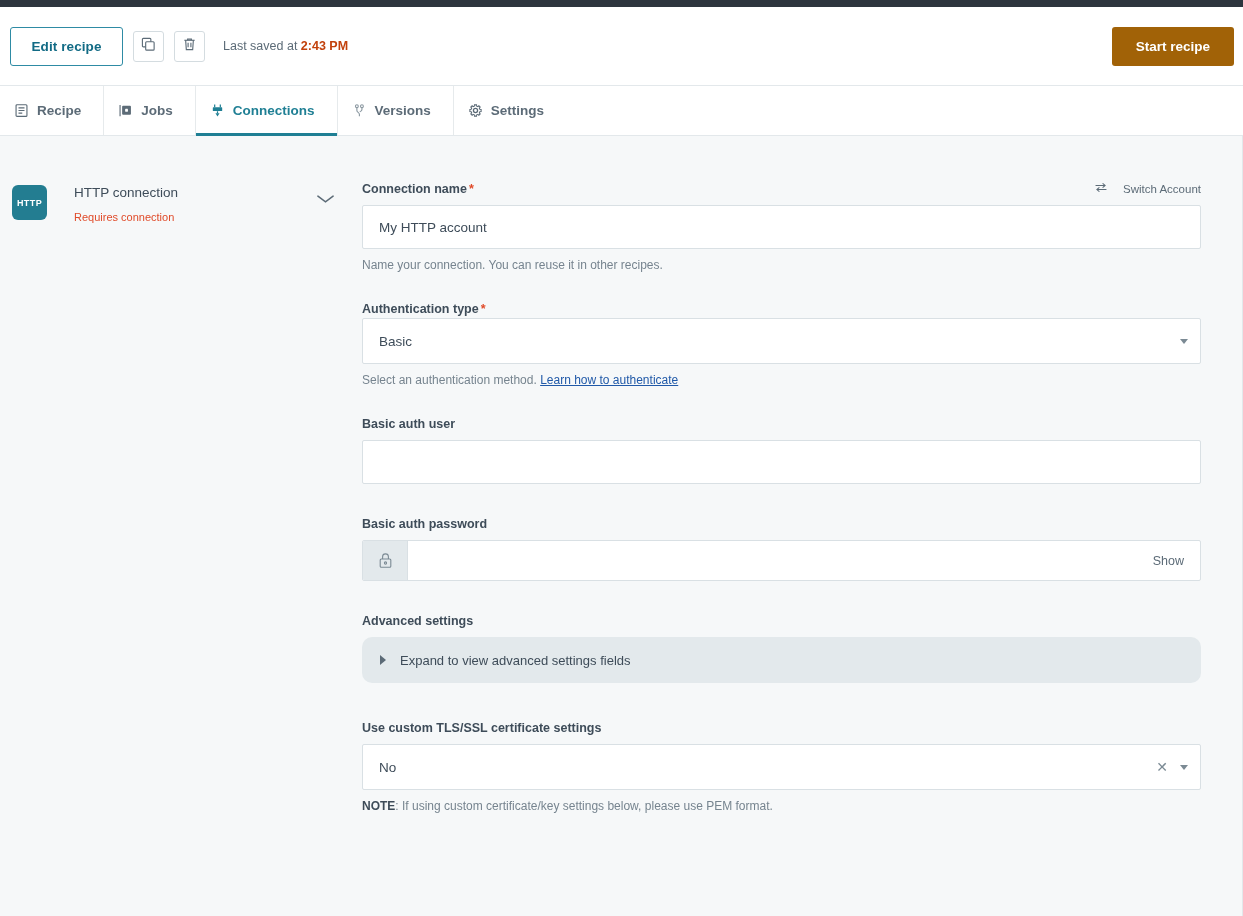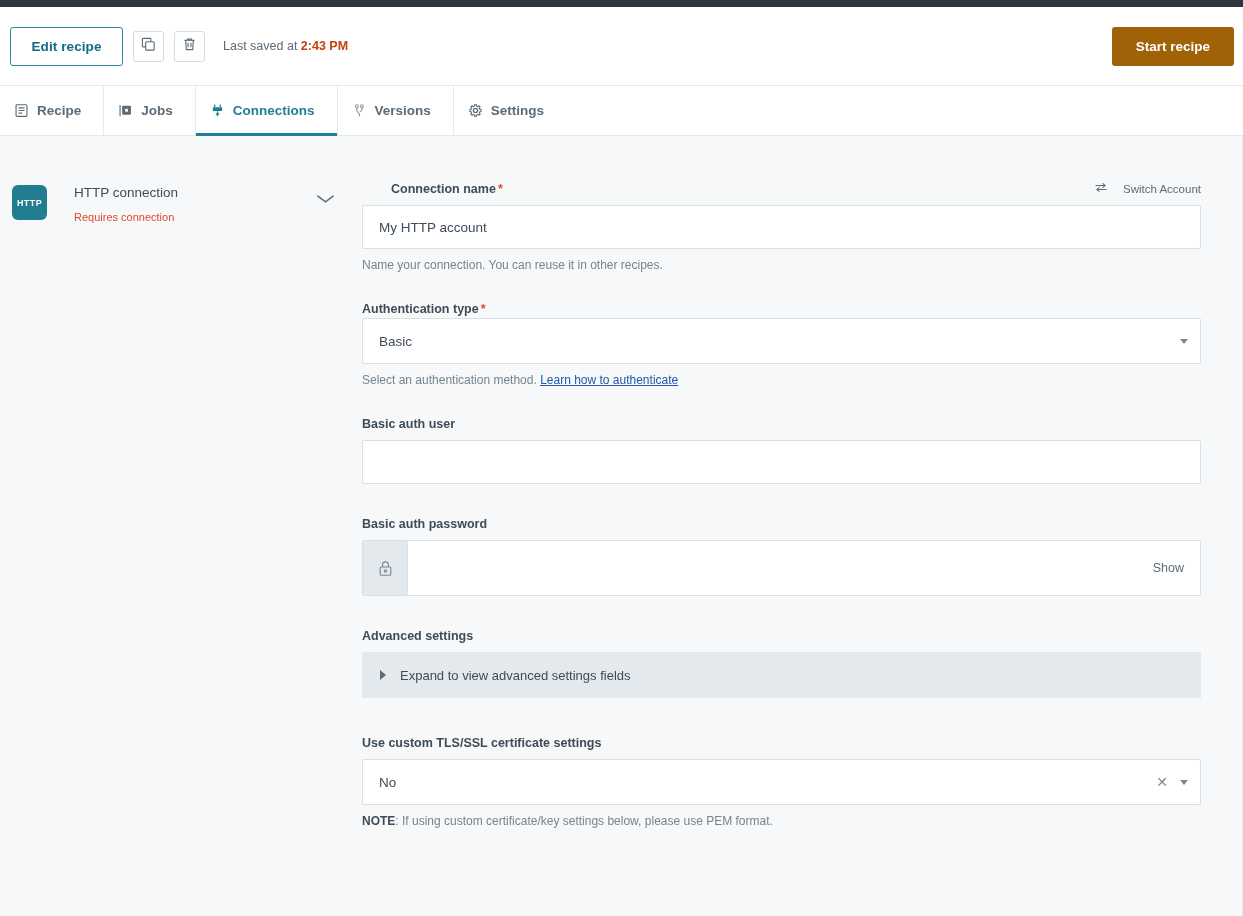--- a/index.html
+++ b/index.html
@@ -158,21 +158,20 @@
     flex: 1;
     padding: 46px 24px 0 17px;
     max-width: 880px;
   }
   .field { margin-bottom: 28px; }
   .field-head {
     display: flex;
     align-items: baseline;
     justify-content: space-between;
     margin-bottom: 9px;
-    margin-left: 29px;
   }
   .label {
     font-size: 12.5px;
     font-weight: bold;
     color: #3e4c59;
   }
   .req { color: #e04b2a; font-weight: bold; margin-left: 2px; font-size: 12.5px; }
   .switch-acct {
     font-size: 11.5px;
     color: #5c6b77;
@@ -224,21 +223,21 @@
     width: 0; height: 0;
     border-left: 4.5px solid transparent;
     border-right: 4.5px solid transparent;
     border-top: 5px solid #7b8a94;
   }
   .clear-x { color: #7b8a94; font-size: 14px; line-height: 1; cursor: pointer; }
 
   .pw-wrap {
     display: flex;
     width: 100%;
-    height: 56px;
+    height: 41px;
     border: 1px solid #d9e0e4;
     border-radius: 2px;
     background: #ffffff;
     overflow: hidden;
   }
   .pw-lock {
     width: 45px;
     flex: 0 0 45px;
     background: #e3e9ec;
     border-right: 1px solid #d9e0e4;
@@ -250,21 +249,21 @@
     align-items: center;
     justify-content: flex-end;
     padding: 0 16px;
   }
   .pw-show { font-size: 12.5px; color: #5c6b77; cursor: pointer; }
 
   .adv-box {
     width: 100%;
     height: 46px;
     background: #e3e9ec;
-    border-radius: 0;
+    border-radius: 10px;
     display: flex;
     align-items: center;
     padding-left: 18px;
     gap: 14px;
     cursor: pointer;
   }
   .tri-right {
     width: 0; height: 0;
     border-top: 5px solid transparent;
     border-bottom: 5px solid transparent;

